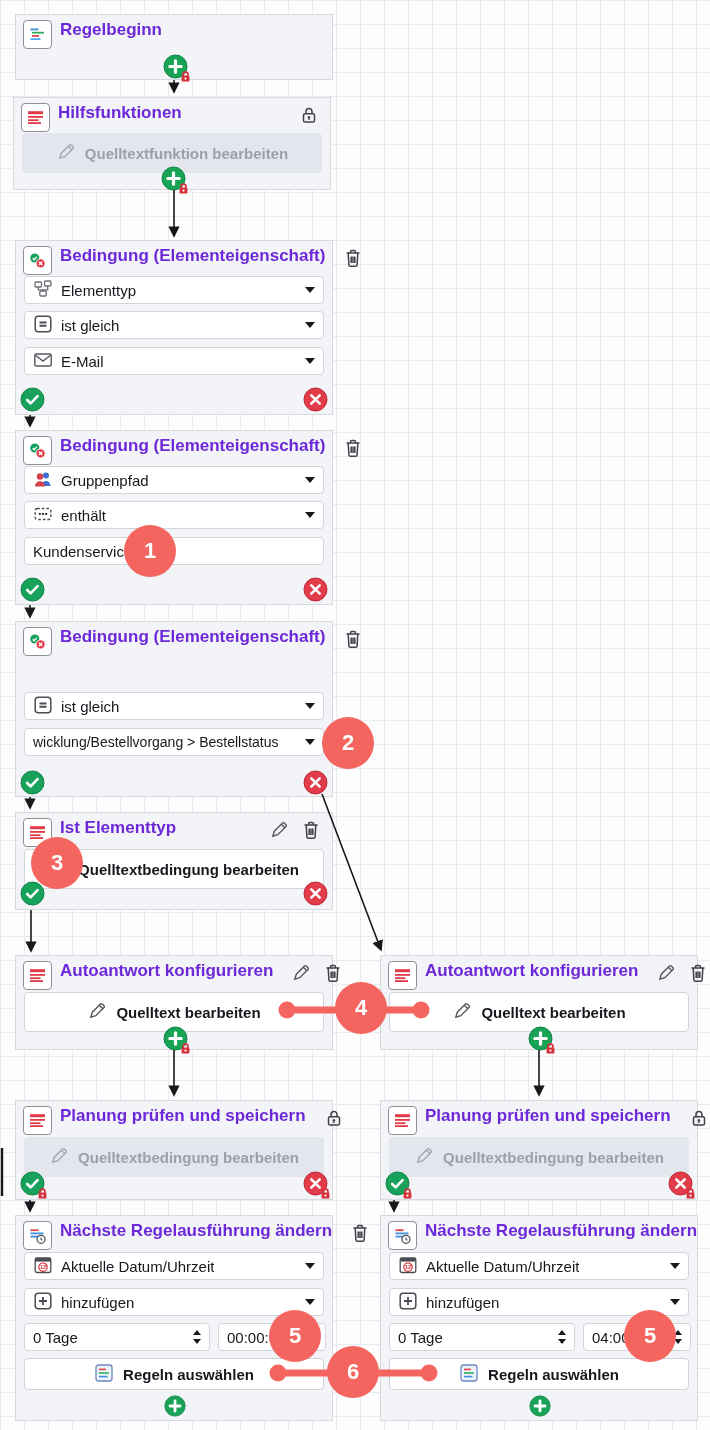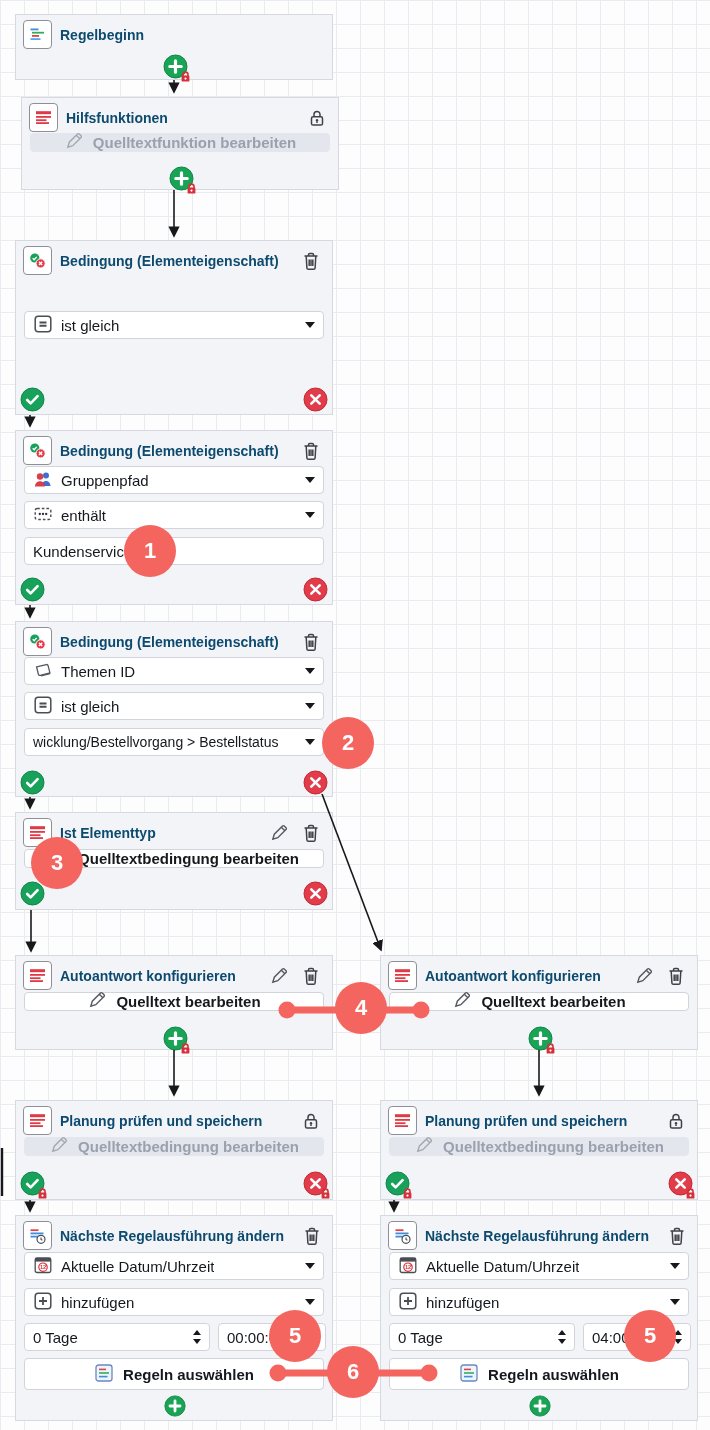--- a/index.html
+++ b/index.html
@@ -1,28 +1,28 @@
 <!DOCTYPE html>
 <html><head>
 <meta charset="utf-8">
 <style>
   html,body{margin:0;padding:0}
   body{width:710px;height:1430px;position:relative;font-family:"Liberation Sans",sans-serif;background:#fdfdfe;overflow:hidden}
   .canvas{position:absolute;inset:0;
     background-image:linear-gradient(to right,#e9ebf1 1px,transparent 1px),linear-gradient(to bottom,#e9ebf1 1px,transparent 1px);
     background-size:24px 24px;}
   .block{position:absolute;background:#f3f4f8;border:1px solid #d7d9e0;box-sizing:border-box;z-index:1}
-  .bheader{display:flex;align-items:center;gap:8px;padding:5px 9px 3px 7px;font-size:14px;font-weight:600;color:#0c4a6e;white-space:nowrap}
+  .bheader{display:flex;align-items:flex-start;gap:8px;padding:5px 9px 3px 7px;font-size:17px;font-weight:600;color:#6d28d9;white-space:nowrap}
   .spacer{flex:1}
   .hicon{width:27px;height:27px;background:#fff;border:1px solid #8f9097;border-radius:4px;display:flex;align-items:center;justify-content:center;flex:none}
   .ticon{width:24px;height:24px;display:flex;align-items:center;justify-content:center;flex:none}
   .field{position:absolute;left:8px;right:8px;height:28px;background:#fff;border:1px solid #d2d4db;border-radius:4px;display:flex;align-items:center;gap:8px;padding:0 8px;font-size:15px;color:#15181d;box-sizing:border-box;white-space:nowrap}
   .field .txt{overflow:hidden;text-overflow:clip}
   .caret{margin-left:auto;flex:none;width:0;height:0;border-left:5px solid transparent;border-right:5px solid transparent;border-top:6px solid #16181c}
-  .btn{position:absolute;left:8px;right:8px;height:19px;background:#fff;border:1px solid #d2d4db;border-radius:4px;display:flex;align-items:center;justify-content:center;gap:9px;font-size:15px;font-weight:600;color:#15181d;box-sizing:border-box;white-space:nowrap}
+  .btn{position:absolute;left:8px;right:8px;height:40px;background:#fff;border:1px solid #d2d4db;border-radius:4px;display:flex;align-items:center;justify-content:center;gap:9px;font-size:15px;font-weight:600;color:#15181d;box-sizing:border-box;white-space:nowrap}
   .btn.disabled{background:#e3e6ed;border-color:#e3e6ed;color:#9aa1ad}
   .status{position:absolute;width:25px;height:25px;z-index:2}
   .lockbadge{position:absolute;right:-4px;bottom:-3px;width:13px;height:13px}
   .spinners{margin-left:auto;display:flex;flex-direction:column;gap:4px;flex:none}
   .sp-up{width:0;height:0;border-left:4px solid transparent;border-right:4px solid transparent;border-bottom:5px solid #16181c}
   .sp-dn{width:0;height:0;border-left:4px solid transparent;border-right:4px solid transparent;border-top:5px solid #16181c}
   .overlay{position:absolute;left:0;top:0;z-index:3;pointer-events:none}
   .badge{position:absolute;width:52px;height:52px;border-radius:50%;background:#f4655f;color:#fff;font-weight:700;font-size:22px;display:flex;align-items:center;justify-content:center;z-index:4}
 </style>
 </head>
@@ -48,21 +48,21 @@
           <path d="M12.5 6.8v11.4M6.8 12.5h11.4" stroke="#fff" stroke-width="3.2" stroke-linecap="round"></path>
         </svg>
       <span class="lockbadge"><svg width="13" height="13" viewBox="0 0 13 13">
             <path d="M4 6V4.6a2.5 2.5 0 0 1 5 0V6" fill="none" stroke="#d6303a" stroke-width="1.6"></path>
             <rect x="2.6" y="5.6" width="7.8" height="6" rx="1.2" fill="#d6303a"></rect>
             <circle cx="6.5" cy="8.6" r="1.1" fill="#fff"></circle>
           </svg></span>
     </span>
   </div>
 
-  <div class="block" style="left:21px;top:97px;width:318px;height:93px">
+  <div class="block" style="left:13px;top:97px;width:318px;height:93px">
     <div class="bheader">
       <span class="hicon">
           <svg width="17" height="17" viewBox="0 0 17 17">
             <rect x="1" y="2.2" width="15" height="3" fill="#e03a46"></rect>
             <rect x="1" y="7" width="15" height="1.8" fill="#e03a46"></rect>
             <rect x="1" y="10.3" width="10.5" height="1.8" fill="#e03a46"></rect>
             <rect x="1" y="13.2" width="13" height="1.8" fill="#e03a46"></rect>
           </svg>
         </span>
       <span>Hilfsfunktionen</span>
@@ -109,26 +109,44 @@
       <span class="spacer"></span>
       <span class="ticon">
           <svg width="22" height="22" viewBox="0 0 22 22" fill="none" stroke="#3e4147" stroke-width="1.5">
             <path d="M4.5 6h13"></path>
             <path d="M8.5 6V4.8a1.3 1.3 0 0 1 1.3-1.3h2.4a1.3 1.3 0 0 1 1.3 1.3V6"></path>
             <path d="M6.2 6l.7 12a1.4 1.4 0 0 0 1.4 1.3h5.4a1.4 1.4 0 0 0 1.4-1.3l.7-12"></path>
             <path d="M9.2 9.5v6.5M11 9.5v6.5M12.8 9.5v6.5"></path>
           </svg>
         </span>
     </div>
+    <div class="field" style="top:35px">
+      <span><svg width="20" height="20" viewBox="0 0 20 20" fill="none" stroke="#6a6d74" stroke-width="1.3">
+            <rect x="2" y="3" width="6.5" height="5" rx="1"></rect>
+            <rect x="11.5" y="2" width="6.5" height="5" rx="1"></rect>
+            <rect x="6.8" y="12" width="6.5" height="5" rx="1"></rect>
+            <path d="M5.2 8v2.8h4.8v1.2M14.7 7v3.8h-4.7"></path>
+          </svg></span>
+      <span class="txt">Elementtyp</span>
+      <span class="caret"></span>
+    </div>
     <div class="field" style="top:70px">
       <span><svg width="20" height="20" viewBox="0 0 20 20" fill="none" stroke="#4a4d54" stroke-width="1.5">
             <rect x="2.2" y="2.2" width="15.6" height="15.6" rx="3"></rect>
             <path d="M6.5 8.4h7M6.5 11.8h7" stroke-width="2"></path>
           </svg></span>
       <span class="txt">ist gleich</span>
+      <span class="caret"></span>
+    </div>
+    <div class="field" style="top:106px">
+      <span><svg width="20" height="20" viewBox="0 0 20 20" fill="none" stroke="#55585f" stroke-width="1.4">
+            <rect x="1.8" y="4" width="16.4" height="12" rx="1.5"></rect>
+            <path d="M2.5 5.2L10 11l7.5-5.8"></path>
+          </svg></span>
+      <span class="txt">E-Mail</span>
       <span class="caret"></span>
     </div>
     <span class="status" style="left:4px;top:146px"><svg width="25" height="25" viewBox="0 0 25 25">
           <circle cx="12.5" cy="12.5" r="11.5" fill="#18a15a" stroke="#11864a"></circle>
           <path d="M7.2 13l3.4 3.4 7-7.2" fill="none" stroke="#fff" stroke-width="2.6" stroke-linecap="round" stroke-linejoin="round"></path>
         </svg></span>
     <span class="status" style="right:4px;top:146px"><svg width="25" height="25" viewBox="0 0 25 25">
           <circle cx="12.5" cy="12.5" r="11.5" fill="#e23b49" stroke="#c02b38"></circle>
           <path d="M8.3 8.3l8.4 8.4M16.7 8.3l-8.4 8.4" stroke="#fff" stroke-width="2.6" stroke-linecap="round"></path>
         </svg></span>
@@ -201,30 +219,20 @@
       <span>Bedingung (Elementeigenschaft)</span>
       <span class="spacer"></span>
       <span class="ticon">
           <svg width="22" height="22" viewBox="0 0 22 22" fill="none" stroke="#3e4147" stroke-width="1.5">
             <path d="M4.5 6h13"></path>
             <path d="M8.5 6V4.8a1.3 1.3 0 0 1 1.3-1.3h2.4a1.3 1.3 0 0 1 1.3 1.3V6"></path>
             <path d="M6.2 6l.7 12a1.4 1.4 0 0 0 1.4 1.3h5.4a1.4 1.4 0 0 0 1.4-1.3l.7-12"></path>
             <path d="M9.2 9.5v6.5M11 9.5v6.5M12.8 9.5v6.5"></path>
           </svg>
         </span>
-    </div>
-    <div class="field" style="top:35px">
-      <span><svg width="20" height="20" viewBox="0 0 20 20" fill="none" stroke="#55585f" stroke-width="1.3">
-            <g transform="rotate(-14 10 10)">
-              <path d="M4.5 5.5h10a1.5 1.5 0 0 1 1.5 1.5v7.5h-10a1.5 1.5 0 0 1-1.5-1.5z"></path>
-              <path d="M6.5 15.2h9.5"></path>
-            </g>
-          </svg></span>
-      <span class="txt">Themen ID</span>
-      <span class="caret"></span>
     </div>
     <div class="field" style="top:70px">
       <span><svg width="20" height="20" viewBox="0 0 20 20" fill="none" stroke="#4a4d54" stroke-width="1.5">
             <rect x="2.2" y="2.2" width="15.6" height="15.6" rx="3"></rect>
             <path d="M6.5 8.4h7M6.5 11.8h7" stroke-width="2"></path>
           </svg></span>
       <span class="txt">ist gleich</span>
       <span class="caret"></span>
     </div>
     <div class="field" style="top:106px;font-size:14px">

